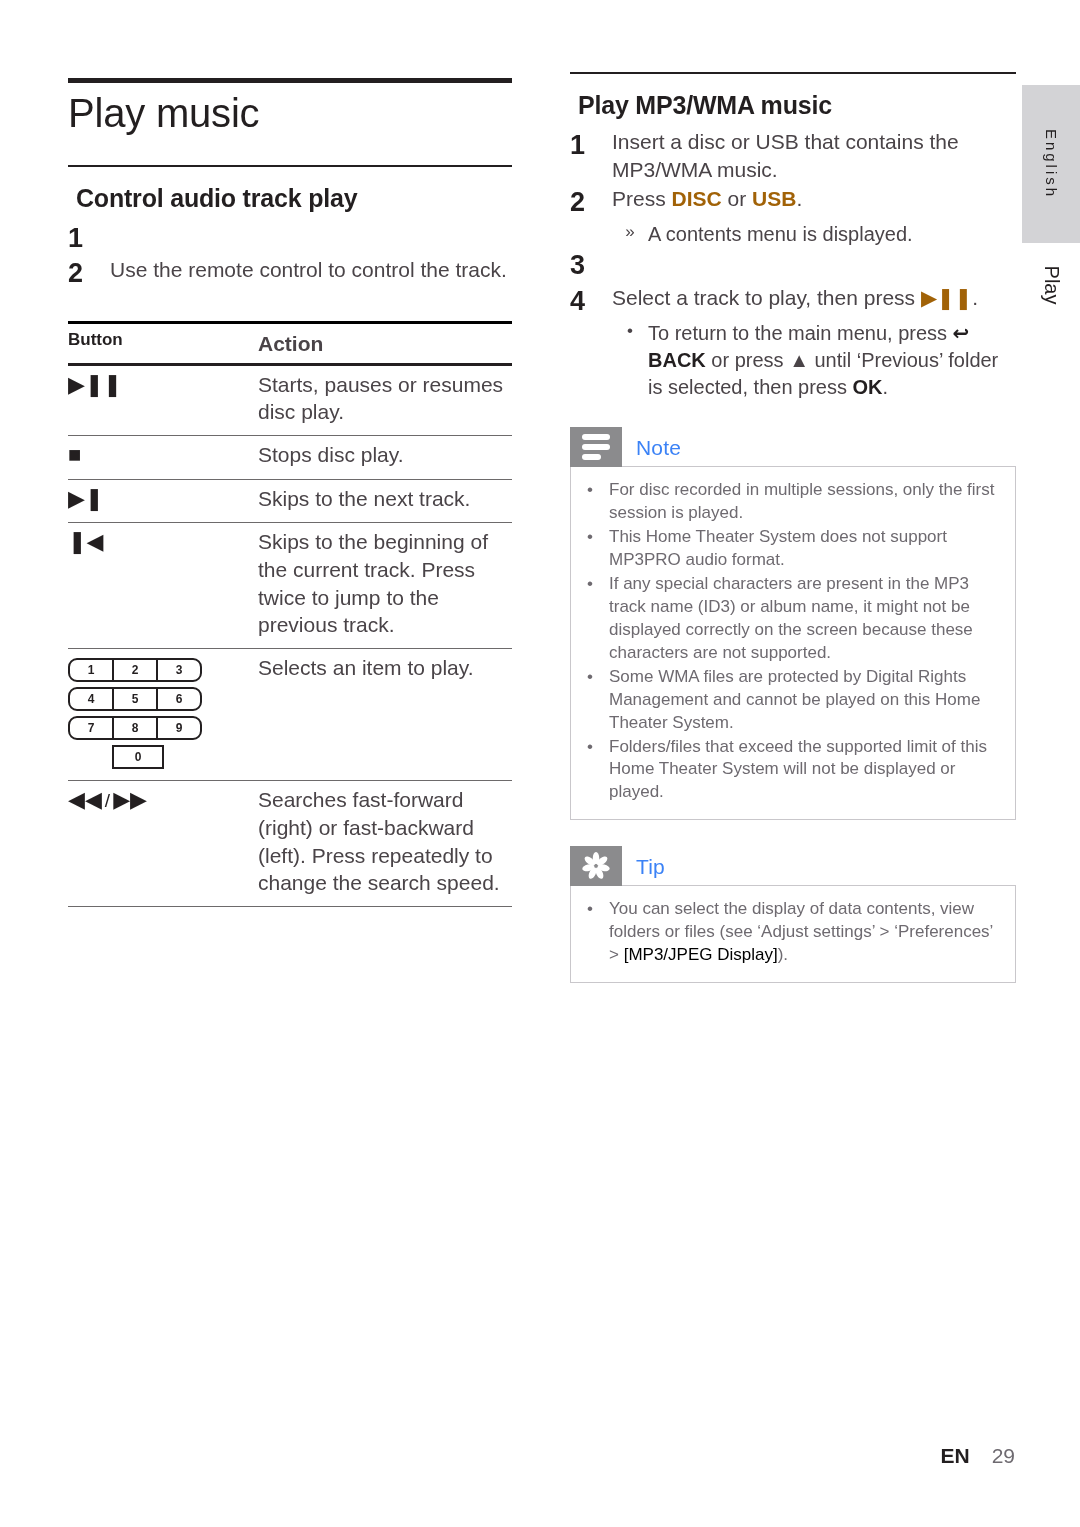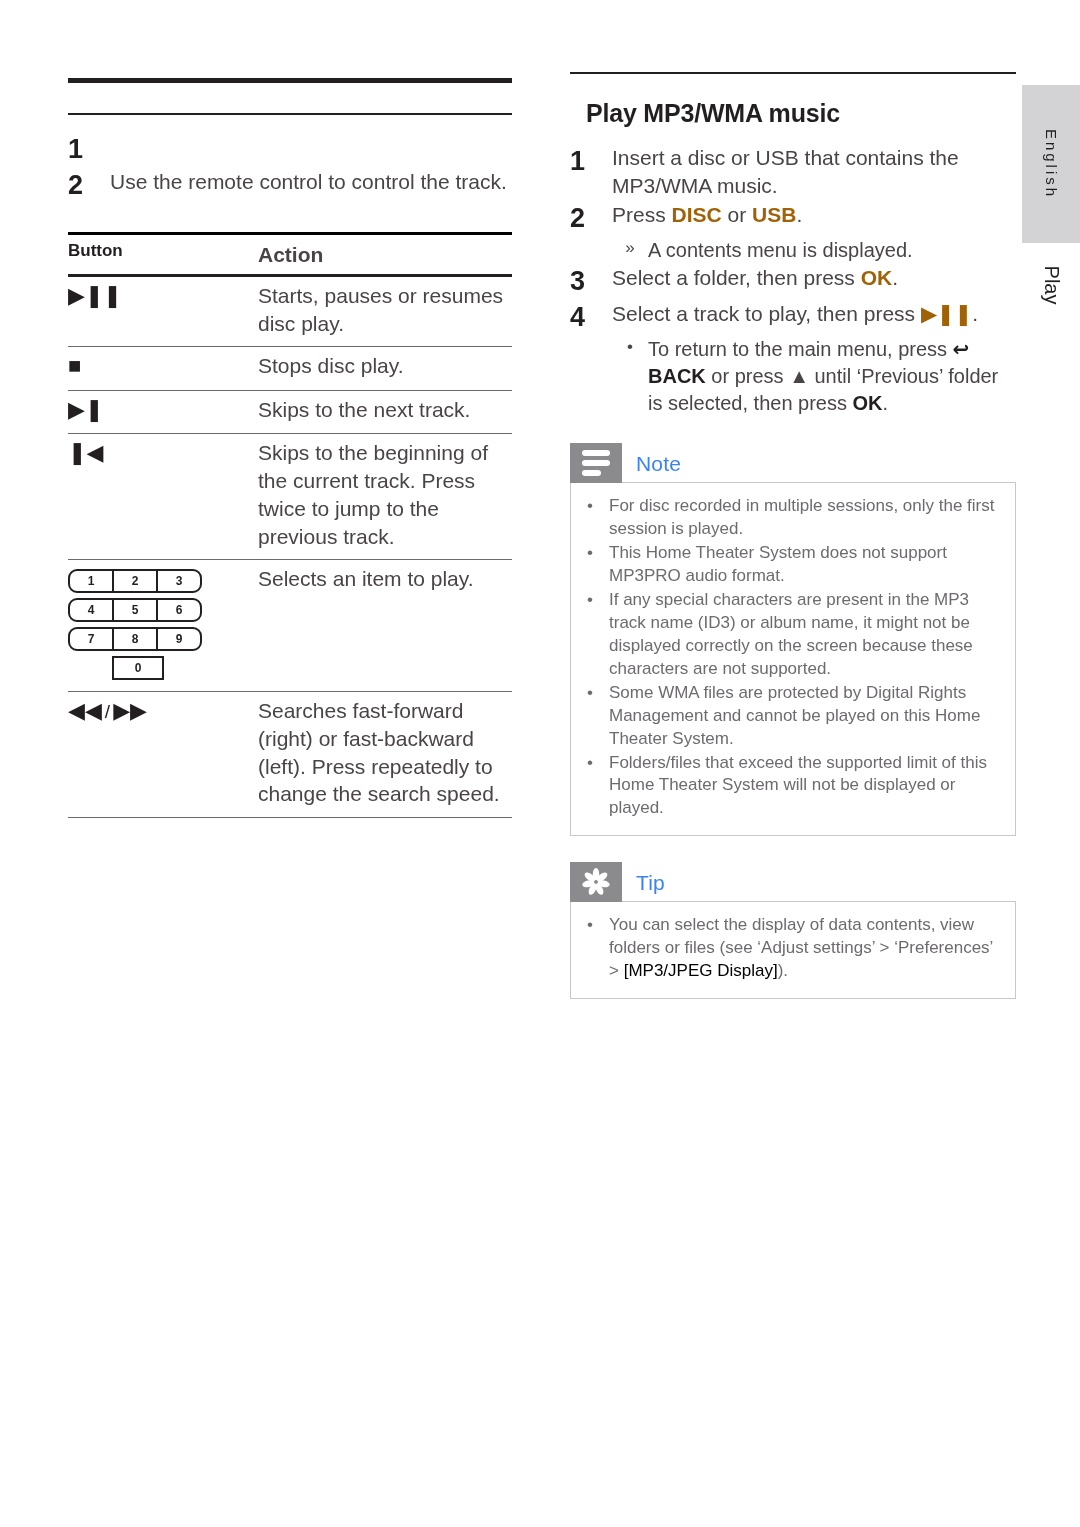--- a/index.html
+++ b/index.html
@@ -17,21 +17,21 @@
   
   .rule-thick{height:5px;background:#231f20;width:100%;}
   .rule-thin{height:2px;background:#231f20;width:100%;}
 
   
   h1.page-title{
     font-size:40px;font-weight:400;color:#231f20;margin:8px 0 0 0;
     letter-spacing:-0.2px;line-height:1.1;
   }
   h2.section-title{
-    font-size:25px;font-weight:700;color:#231f20;margin:16px;
+    font-size:25px;font-weight:700;color:#231f20;margin:8px;
     letter-spacing:-0.2px;line-height:1.15;
   }
   .title-gap{height:30px;}
   .title-gap-sm{height:9px;}
 
   
   .steps{margin:8px 0 0 0;}
   .step{display:flex;align-items:flex-start;margin-bottom:1px;}
   .step .num{
     flex:0 0 42px;font-size:27px;font-weight:700;color:#231f20;
@@ -141,23 +141,25 @@
   .footer .pg{font-size:21px;color:#6e6a70;padding-left:22px;}
 </style>
 </head>
 <body>
 
 <div class="page">
 
   <div class="col-left">
 
     <div class="rule-thick"></div>
+    <h1 class="page-title">Play music</h1>
     <div class="title-gap"></div>
     <div class="rule-thin"></div>
     <div class="title-gap-sm"></div>
+    <h2 class="section-title">Control audio track play</h2>
 
     <div class="steps">
       <div class="step">
         <div class="num">1</div>
       </div>
       <div class="step">
         <div class="num">2</div>
         <div class="body">Use the remote control to control the track.</div>
       </div>
     </div>
@@ -251,21 +253,20 @@
         <div class="num">2</div>
         <div class="body">Press <b>DISC</b> or <b>USB</b>.</div>
       </div>
       <div class="substep indent">
         <div class="mark">»</div>
         <div class="body">A contents menu is displayed.</div>
       </div>
 
       <div class="step">
         <div class="num">3</div>
-        <div class="body">Select a folder, then press <b>OK</b>.</div>
       </div>
 
       <div class="step">
         <div class="num">4</div>
         <div class="body">Select a track to play, then press <b>▶❚❚</b>.</div>
       </div>
       <div class="substep indent">
         <div class="mark">•</div>
         <div class="body">To return to the main menu, press <b>↩ BACK</b> or press ▲ until ‘Previous’ folder is selected, then press <b>OK</b>.</div>
       </div>
@@ -336,14 +337,17 @@
     </div>
   </div>
 
   <div class="tab-lang">
     <span class="txt">English</span>
   </div>
   <div class="tab-play">
     <span class="txt">Play</span>
   </div>
 
+  <div class="footer">
+    <span class="en">EN</span><span class="pg">29</span>
+  </div>
 
 </div>
 
 </body></html>

